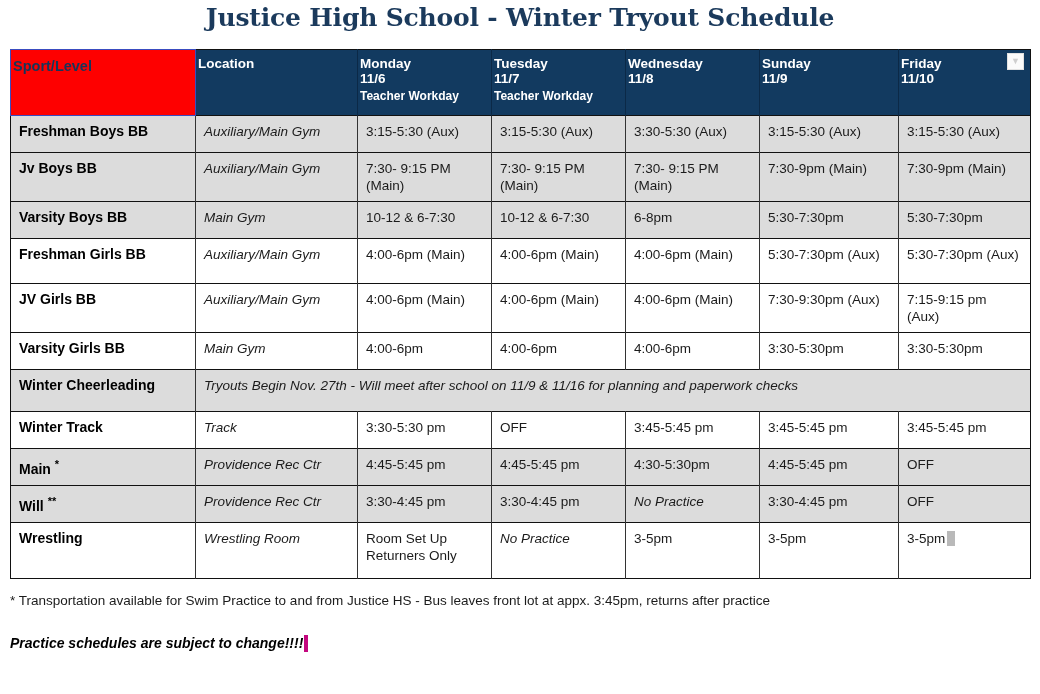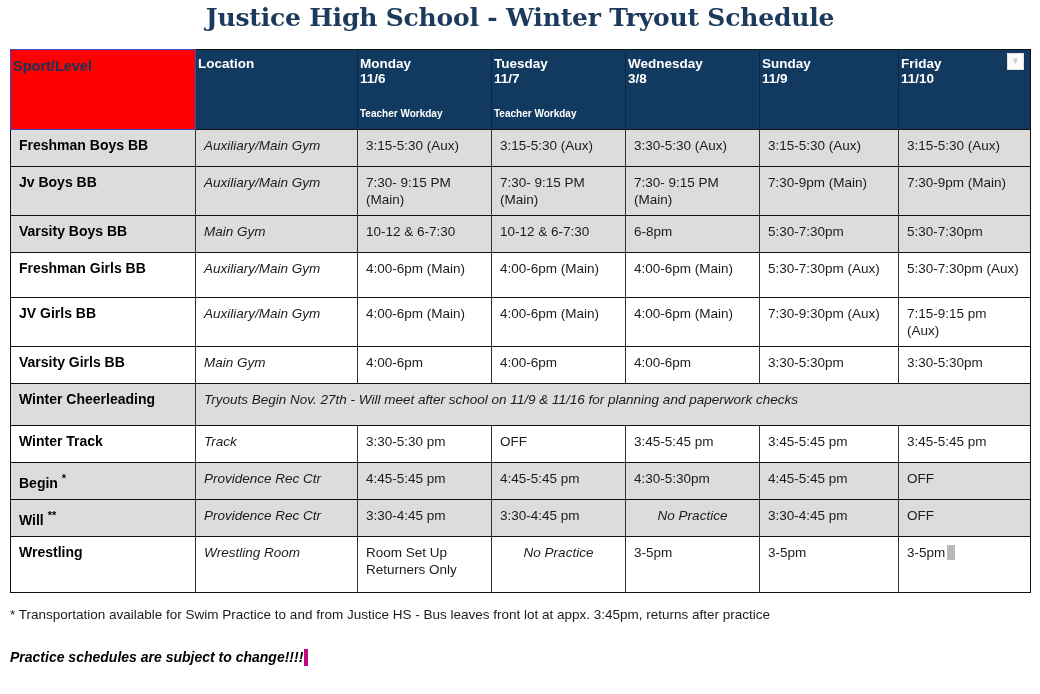--- a/index.html
+++ b/index.html
@@ -57,21 +57,21 @@
   thead th:last-child { border-right: none; }
   thead th.sport-head {
     background: #fe0000;
     color: #16355a;
     font-size: 14.5px;
     border: 1px solid #3a4cc0;
     padding-top: 9px;
   }
   th .dayname { display: block; }
   th .daydate { display: block; }
-  th .daynote { display: block; font-size: 10px; margin-top: 20px; }
+  th .daynote { display: block; font-size: 12px; margin-top: 3px; }
 
   tbody td {
     border-top: 1px solid #111;
     border-right: 1px solid #333;
     font-size: 13.5px;
     color: #1b1b1b;
     vertical-align: top;
     padding: 7px 8px 7px 8px;
     line-height: 17px;
     box-sizing: border-box;
@@ -79,21 +79,21 @@
   tbody td:last-child { border-right: none; }
   tbody tr.shade td { background: #dcdcdc; }
   tbody tr.plain td { background: #ffffff; }
   td.sport {
     font-weight: bold;
     font-size: 14px;
     color: #000;
   }
   td.sport sup { font-size: 11px; font-weight: bold; }
   td.loc { font-style: italic; }
-  td.np { font-style: italic; text-align: center; }
+  td.np { font-style: italic; }
   td.note { font-style: italic; margin-top: 28px; }
   tr.mid td  { height: 45px; }
   tr.short td { height: 37px; }
   tr.note-row td { height: 42px; }
   tr.last td { height: 56px; padding-left: 8px; }
 
   .caret-gray {
     display: inline-block;
     width: 8px;
     height: 15px;
@@ -168,21 +168,21 @@
           <span class="daydate">11/6</span>
           <span class="daynote">Teacher Workday</span>
         </th>
         <th>
           <span class="dayname">Tuesday</span>
           <span class="daydate">11/7</span>
           <span class="daynote">Teacher Workday</span>
         </th>
         <th>
           <span class="dayname">Wednesday</span>
-          <span class="daydate">3/8</span>
+          <span class="daydate">11/8</span>
         </th>
         <th>
           <span class="dayname">Sunday</span>
           <span class="daydate">11/9</span>
         </th>
         <th>
           <span class="dayname">Friday</span>
           <span class="daydate">11/10</span>
         </th>
       </tr>
@@ -258,21 +258,21 @@
         <td class="sport">Winter Track</td>
         <td class="loc">Track</td>
         <td>3:30-5:30 pm</td>
         <td>OFF</td>
         <td>3:45-5:45 pm</td>
         <td>3:45-5:45 pm</td>
         <td>3:45-5:45 pm</td>
       </tr>
 
       <tr class="shade short">
-        <td class="sport"><span>Begin</span> <sup>*</sup></td>
+        <td class="sport"><span>Main</span> <sup>*</sup></td>
         <td class="loc">Providence Rec Ctr</td>
         <td>4:45-5:45 pm</td>
         <td>4:45-5:45 pm</td>
         <td>4:30-5:30pm</td>
         <td>4:45-5:45 pm</td>
         <td>OFF</td>
       </tr>
 
       <tr class="shade short">
         <td class="sport"><span>Will</span> <sup>**</sup></td>

